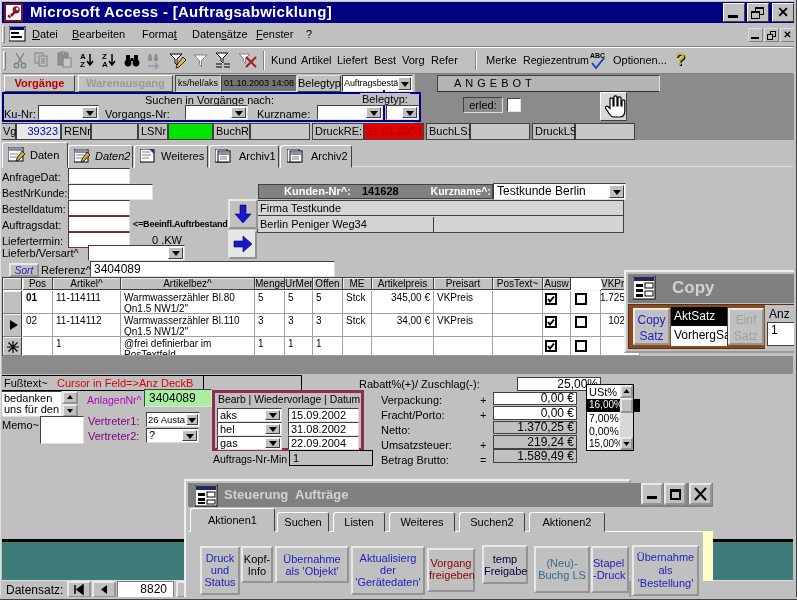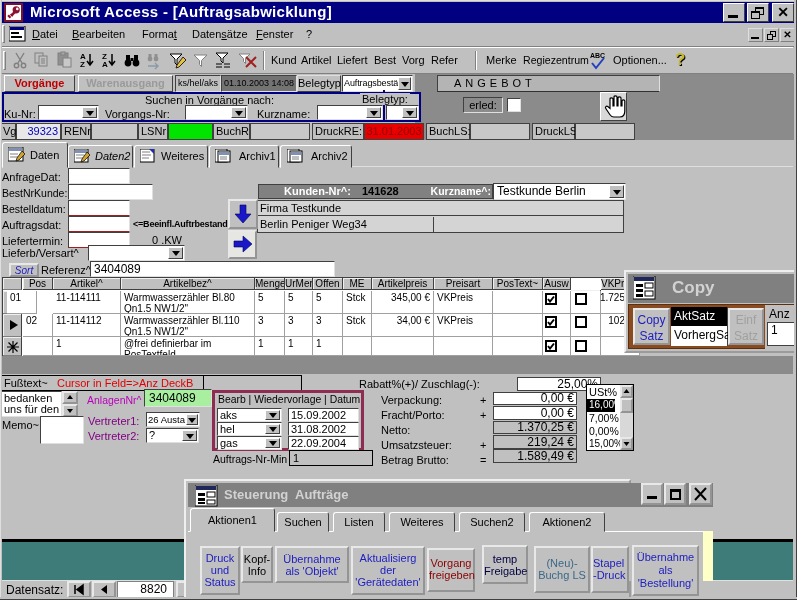--- a/index.html
+++ b/index.html
@@ -322,21 +322,21 @@
   <div class="th" style="left:310px;width:30px;">Offen</div>
   <div class="th" style="left:340px;width:29px;">ME</div>
   <div class="th" style="left:369px;width:62px;">Artikelpreis</div>
   <div class="th" style="left:431px;width:59px;">Preisart</div>
   <div class="th" style="left:490px;width:50px;">PosText~</div>
   <div class="th" style="left:540px;width:28px;">Ausw</div>
   <div class="th" style="left:568px;width:30px;margin-top:12px;">Altern</div>
   <div class="th" style="left:598px;width:39px;text-align:right;padding-right:16px;">VKPr</div>
 
   <div class="tsel" style="top:13px;height:23px;"></div>
-  <div class="td" style="left:4px;top:13px;width:30px;height:23px;">01</div>
+  <div class="td" style="left:20px;top:13px;width:30px;height:23px;font-weight:bold;">01</div>
   <div class="td" style="left:50px;top:13px;width:68px;height:23px;">11-114111</div>
   <div class="td" style="left:118px;top:13px;width:134px;height:23px;">Warmwasserzähler Bl.80<br>Qn1.5 NW1/2"</div>
   <div class="td" style="left:252px;top:13px;width:30px;height:23px;">5</div>
   <div class="td" style="left:282px;top:13px;width:28px;height:23px;">5</div>
   <div class="td" style="left:310px;top:13px;width:30px;height:23px;">5</div>
   <div class="td" style="left:340px;top:13px;width:29px;height:23px;">Stck</div>
   <div class="td" style="left:369px;top:13px;width:62px;height:23px;text-align:right;padding-right:3px;">345,00 €</div>
   <div class="td" style="left:431px;top:13px;width:59px;height:23px;">VKPreis</div>
   <div class="td" style="left:490px;top:13px;width:50px;height:23px;"></div>
   <div class="td" style="left:540px;top:13px;width:28px;height:23px;"></div>
@@ -453,21 +453,21 @@
 
 <div class="abs" style="left:493px;top:377px;width:84px;height:14px;background:#fff;border:1px solid #404040;text-align:right;padding-right:2px;font-size:12px;line-height:12px;margin-left:24px;">25,00%</div>
 <div class="abs" style="left:493px;top:392px;width:84px;height:13px;background:#fff;border:1px solid #404040;text-align:right;padding-right:2px;font-size:12px;line-height:11px;">0,00 €</div>
 <div class="abs" style="left:493px;top:406px;width:84px;height:14px;background:#fff;border:1px solid #404040;text-align:right;padding-right:2px;font-size:12px;line-height:12px;">0,00 €</div>
 <div class="abs" style="left:493px;top:421px;width:84px;height:13px;background:#c0c0c0;border:1px solid #404040;text-align:right;padding-right:2px;font-size:12px;line-height:11px;">1.370,25 €</div>
 <div class="abs" style="left:493px;top:435px;width:84px;height:14px;background:#c0c0c0;border:1px solid #404040;text-align:right;padding-right:2px;font-size:12px;line-height:12px;">219,24 €</div>
 <div class="abs" style="left:493px;top:449px;width:84px;height:14px;background:#c0c0c0;border:1px solid #404040;text-align:right;padding-right:2px;font-size:12px;line-height:12px;">1.589,49 €</div>
 
 <div class="abs" style="left:586px;top:384px;width:48px;height:67px;background:#fff;border:1px solid #000;">
   <div style="position:absolute;left:2px;top:1px;font-size:11px;">USt%</div>
-  <div style="position:absolute;left:0px;top:14px;width:28px;height:13px;background:#000;color:#fff;font-size:10px;line-height:12px;padding-left:2px;">16,00%</div>
+  <div style="position:absolute;left:0px;top:14px;width:53px;height:13px;background:#000;color:#fff;font-size:10px;line-height:12px;padding-left:2px;">16,00%</div>
   <div style="position:absolute;left:2px;top:27px;font-size:10.5px;">7,00%</div>
   <div style="position:absolute;left:2px;top:40px;font-size:10.5px;">0,00%</div>
   <div style="position:absolute;left:2px;top:53px;font-size:10px;">15,00%</div>
   <div style="position:absolute;right:0;top:0;width:13px;height:100%;background:#d8d8d8;">
     <div class="btn3d" style="position:absolute;left:0;top:0;width:13px;height:13px;">
           <svg width="9" height="9" viewBox="0 0 9 9">
             <path d="M4.5 2 l3 4 h-6 z" fill="#000"></path>
           </svg>
         </div>
     <div class="btn3d" style="position:absolute;left:0;top:13px;width:13px;height:15px;"></div>

